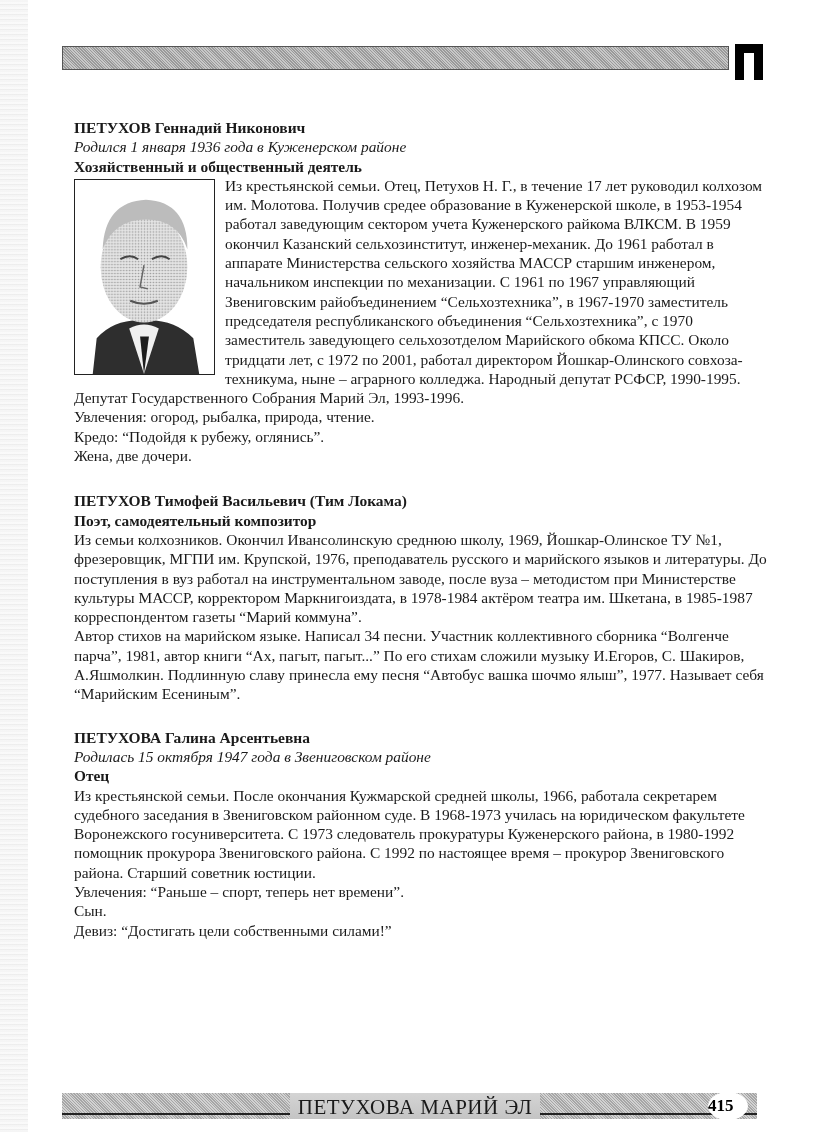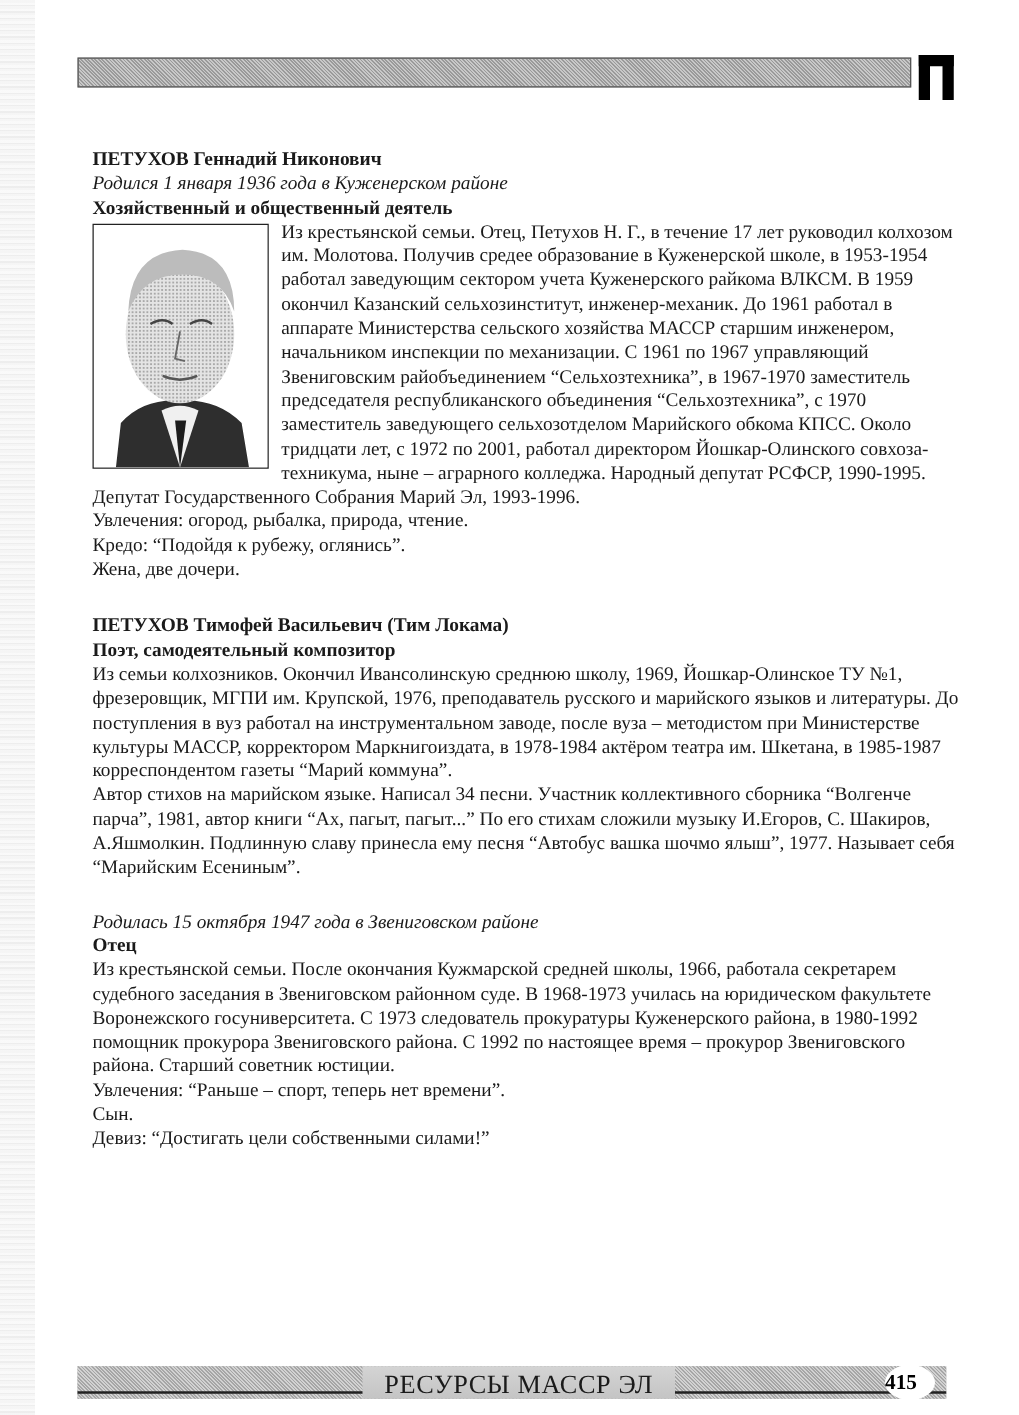--- a/index.html
+++ b/index.html
@@ -102,28 +102,29 @@
   <div class="entry" style="margin-top:26px;">
     <div class="entry-name">ПЕТУХОВ Тимофей Васильевич (Тим Локама)</div>
     <div class="entry-role">Поэт, самодеятельный композитор</div>
     <div class="entry-body">
       <p>Из семьи колхозников. Окончил Ивансолинскую среднюю школу, 1969, Йошкар-Олинское ТУ №1, фрезеровщик, МГПИ им. Крупской, 1976, преподаватель русского и марийского языков и литературы. До поступления в вуз работал на инструментальном заводе, после вуза – методистом при Министерстве культуры МАССР, корректором Маркнигоиздата, в 1978-1984 актёром театра им. Шкетана, в 1985-1987 корреспондентом газеты “Марий коммуна”.</p>
       <p>Автор стихов на марийском языке. Написал 34 песни. Участник коллективного сборника “Волгенче парча”, 1981, автор книги “Ах, пагыт, пагыт...” По его стихам сложили музыку И.Егоров, С. Шакиров, А.Яшмолкин. Подлинную славу принесла ему песня “Автобус вашка шочмо ялыш”, 1977. Называет себя “Марийским Есениным”.</p>
     </div>
   </div>
 
   <div class="entry" style="margin-top:24px;">
+    <div class="entry-name">ПЕТУХОВА Галина Арсентьевна</div>
     <div class="entry-born">Родилась 15 октября 1947 года в Звениговском районе</div>
     <div class="entry-role">Отец</div>
     <div class="entry-body">
       <p>Из крестьянской семьи. После окончания Кужмарской средней школы, 1966, работала секретарем судебного заседания в Звениговском районном суде. В 1968-1973 училась на юридическом факультете Воронежского госуниверситета. С 1973 следователь прокуратуры Куженерского района, в 1980-1992 помощник прокурора Звениговского района. С 1992 по настоящее время – прокурор Звениговского района. Старший советник юстиции.</p>
       <p>Увлечения: “Раньше – спорт, теперь нет времени”.</p>
       <p>Сын.</p>
       <p>Девиз: “Достигать цели собственными силами!”</p>
     </div>
   </div>
 
 </div>
 
 <div class="footer-bar"></div>
 <div class="footer-line"></div>
-<div class="footer-title">РЕСУРСЫ МАССР ЭЛ</div>
+<div class="footer-title">ПЕТУХОВА МАРИЙ ЭЛ</div>
 <div class="page-number">415</div>
 
 </body></html>

